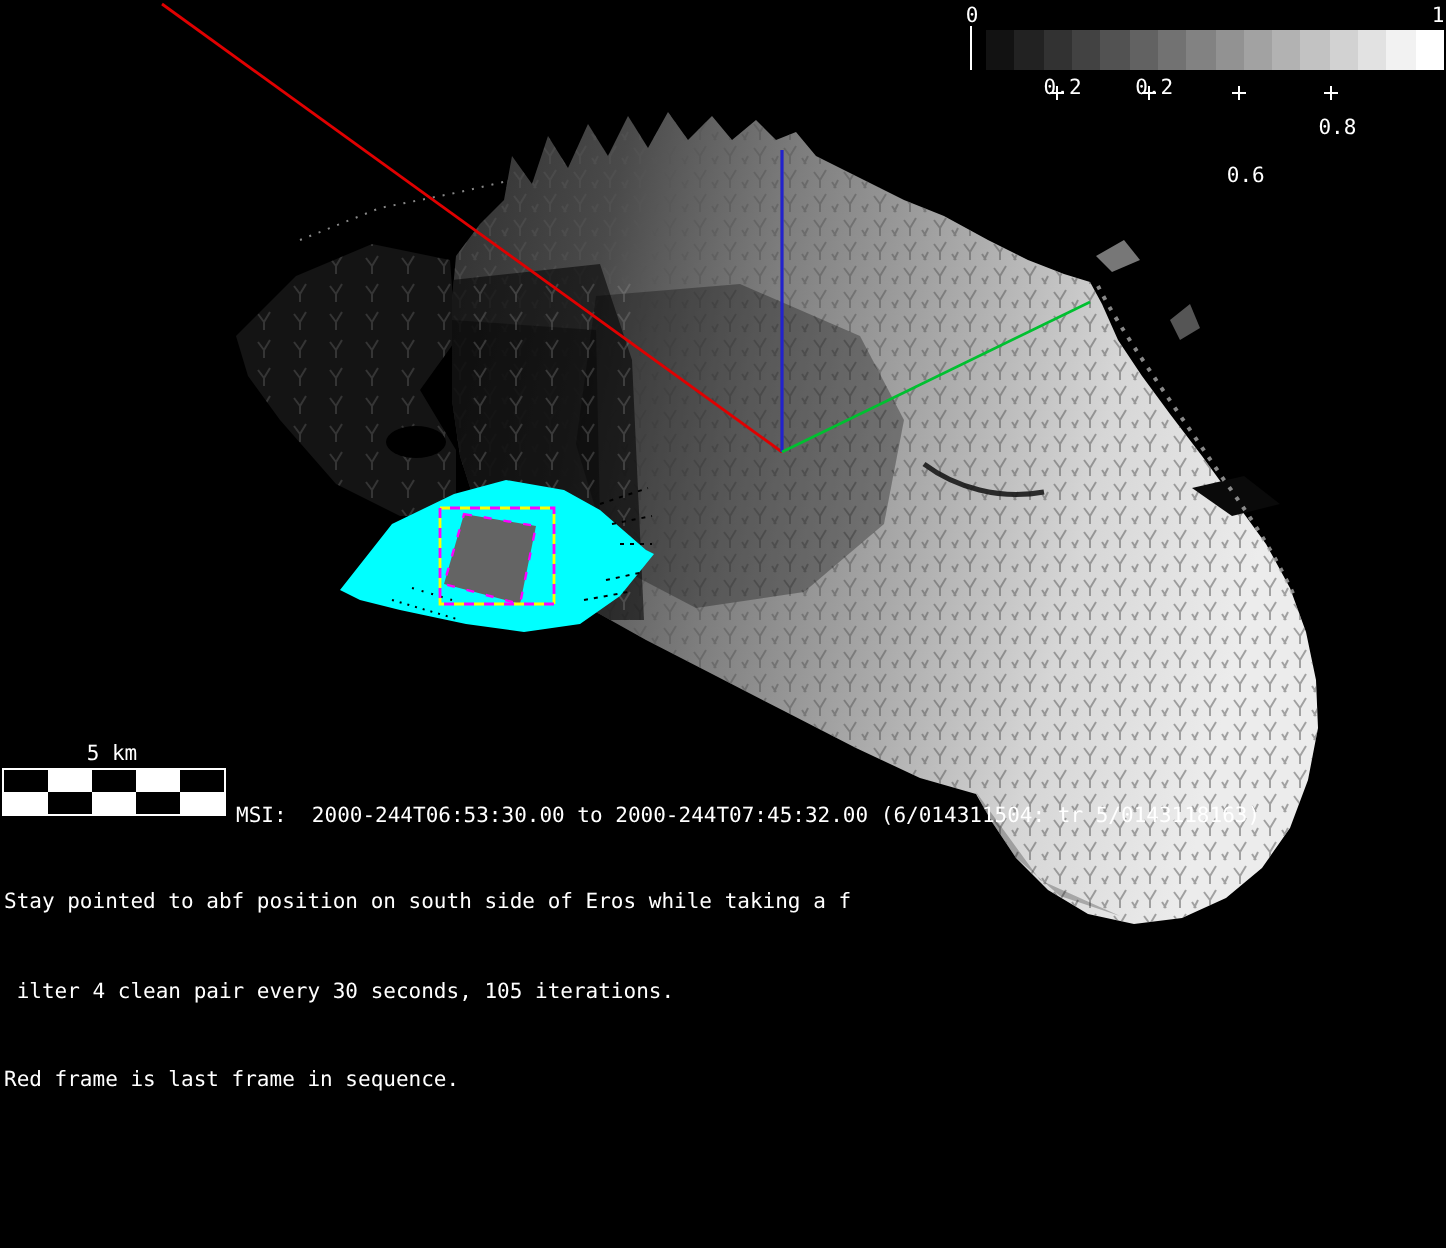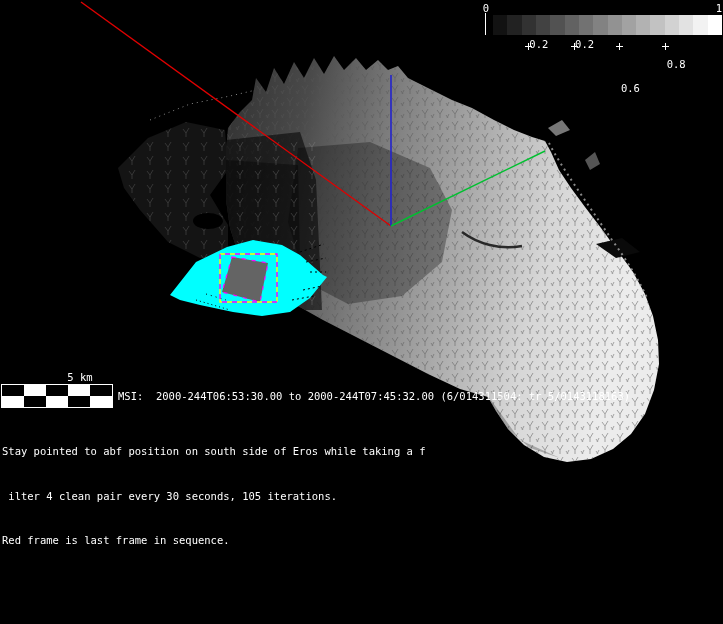--- a/index.html
+++ b/index.html
@@ -7,29 +7,29 @@
        font-family:"DejaVu Sans Mono","Liberation Mono",monospace;color:#fff;}
   .txt{position:absolute;font-size:10.5px;line-height:14.7px;white-space:pre;color:#fff;}
   #scene{position:absolute;left:0;top:0;}
   
   #cb-bar{position:absolute;left:493px;top:15px;width:229px;height:20px;display:flex;}
   #cb-bar div{flex:1;height:100%;}
   #cb-zero{left:480px;top:1px;width:12px;text-align:center;}
   #cb-one{left:713px;top:1px;width:12px;text-align:center;}
   #cb-zeroline{position:absolute;left:485px;top:13px;width:1px;height:22px;background:#fff;}
   #cb-ticks{position:absolute;left:493px;top:36px;width:229px;height:16px;}
-  .cb-ticklabel{position:absolute;top:2px;width:34px;text-align:center;font-size:10.5px;}
+  .cb-ticklabel{position:absolute;top:2px;width:34px;font-size:10.5px;}
   .cb-plus{position:absolute;top:7px;width:7px;height:7px;}
   .cb-plus::before{content:"";position:absolute;left:3px;top:0;width:1px;height:7px;background:#fff;}
   .cb-plus::after{content:"";position:absolute;left:0;top:3px;width:7px;height:1px;background:#fff;}
   
   #checker{position:absolute;left:1px;top:384px;width:110px;height:22px;border:1px solid #fff;background:#fff;}
   #checker div{position:absolute;}
-  #scalebar-label{left:1px;top:370px;width:110px;text-align:center;margin-left:24px;}
-  #status-line{left:118px;top:389px;}
+  #scalebar-label{left:1px;top:370px;width:110px;text-align:center;}
+  #status-line{left:118px;top:401px;}
   #annotation{left:2px;top:415px;}
 </style>
 </head>
 <body>
 
 <div id="app">
 
   <svg id="scene" width="723" height="624" viewBox="0 0 723 624">
     <defs>
       <linearGradient id="bodyGrad" x1="0%" y1="0%" x2="100%" y2="20%">

